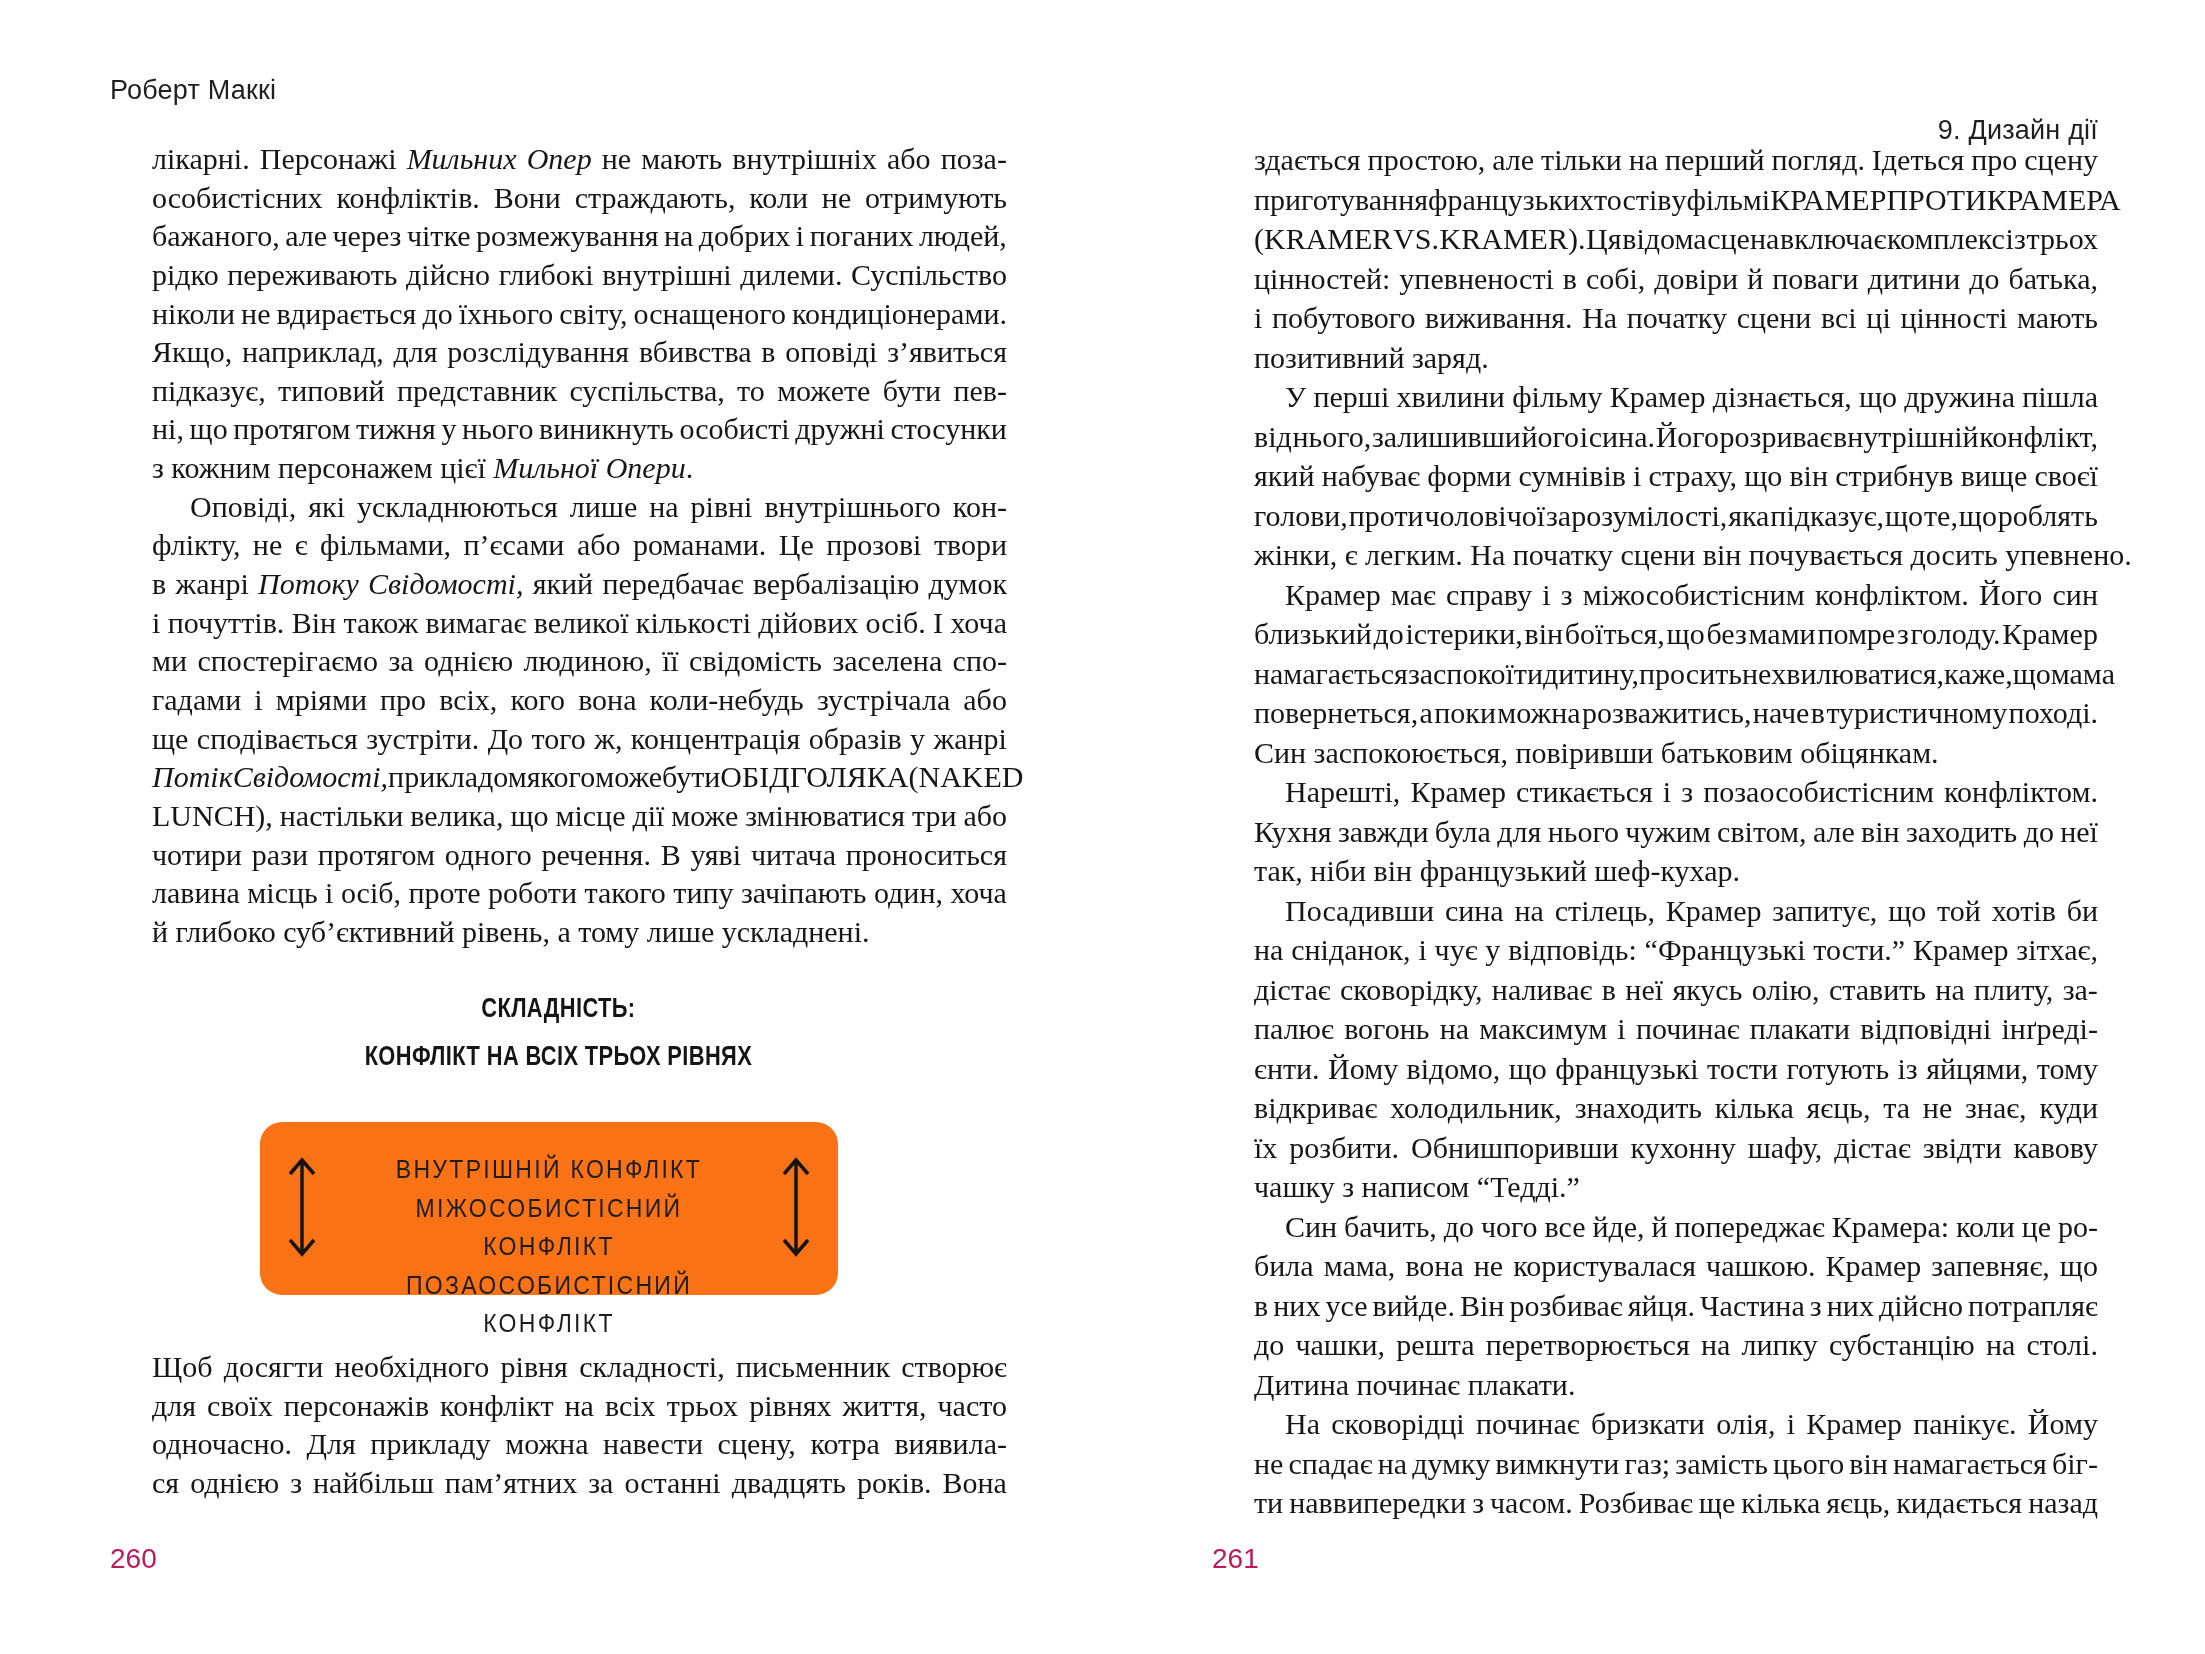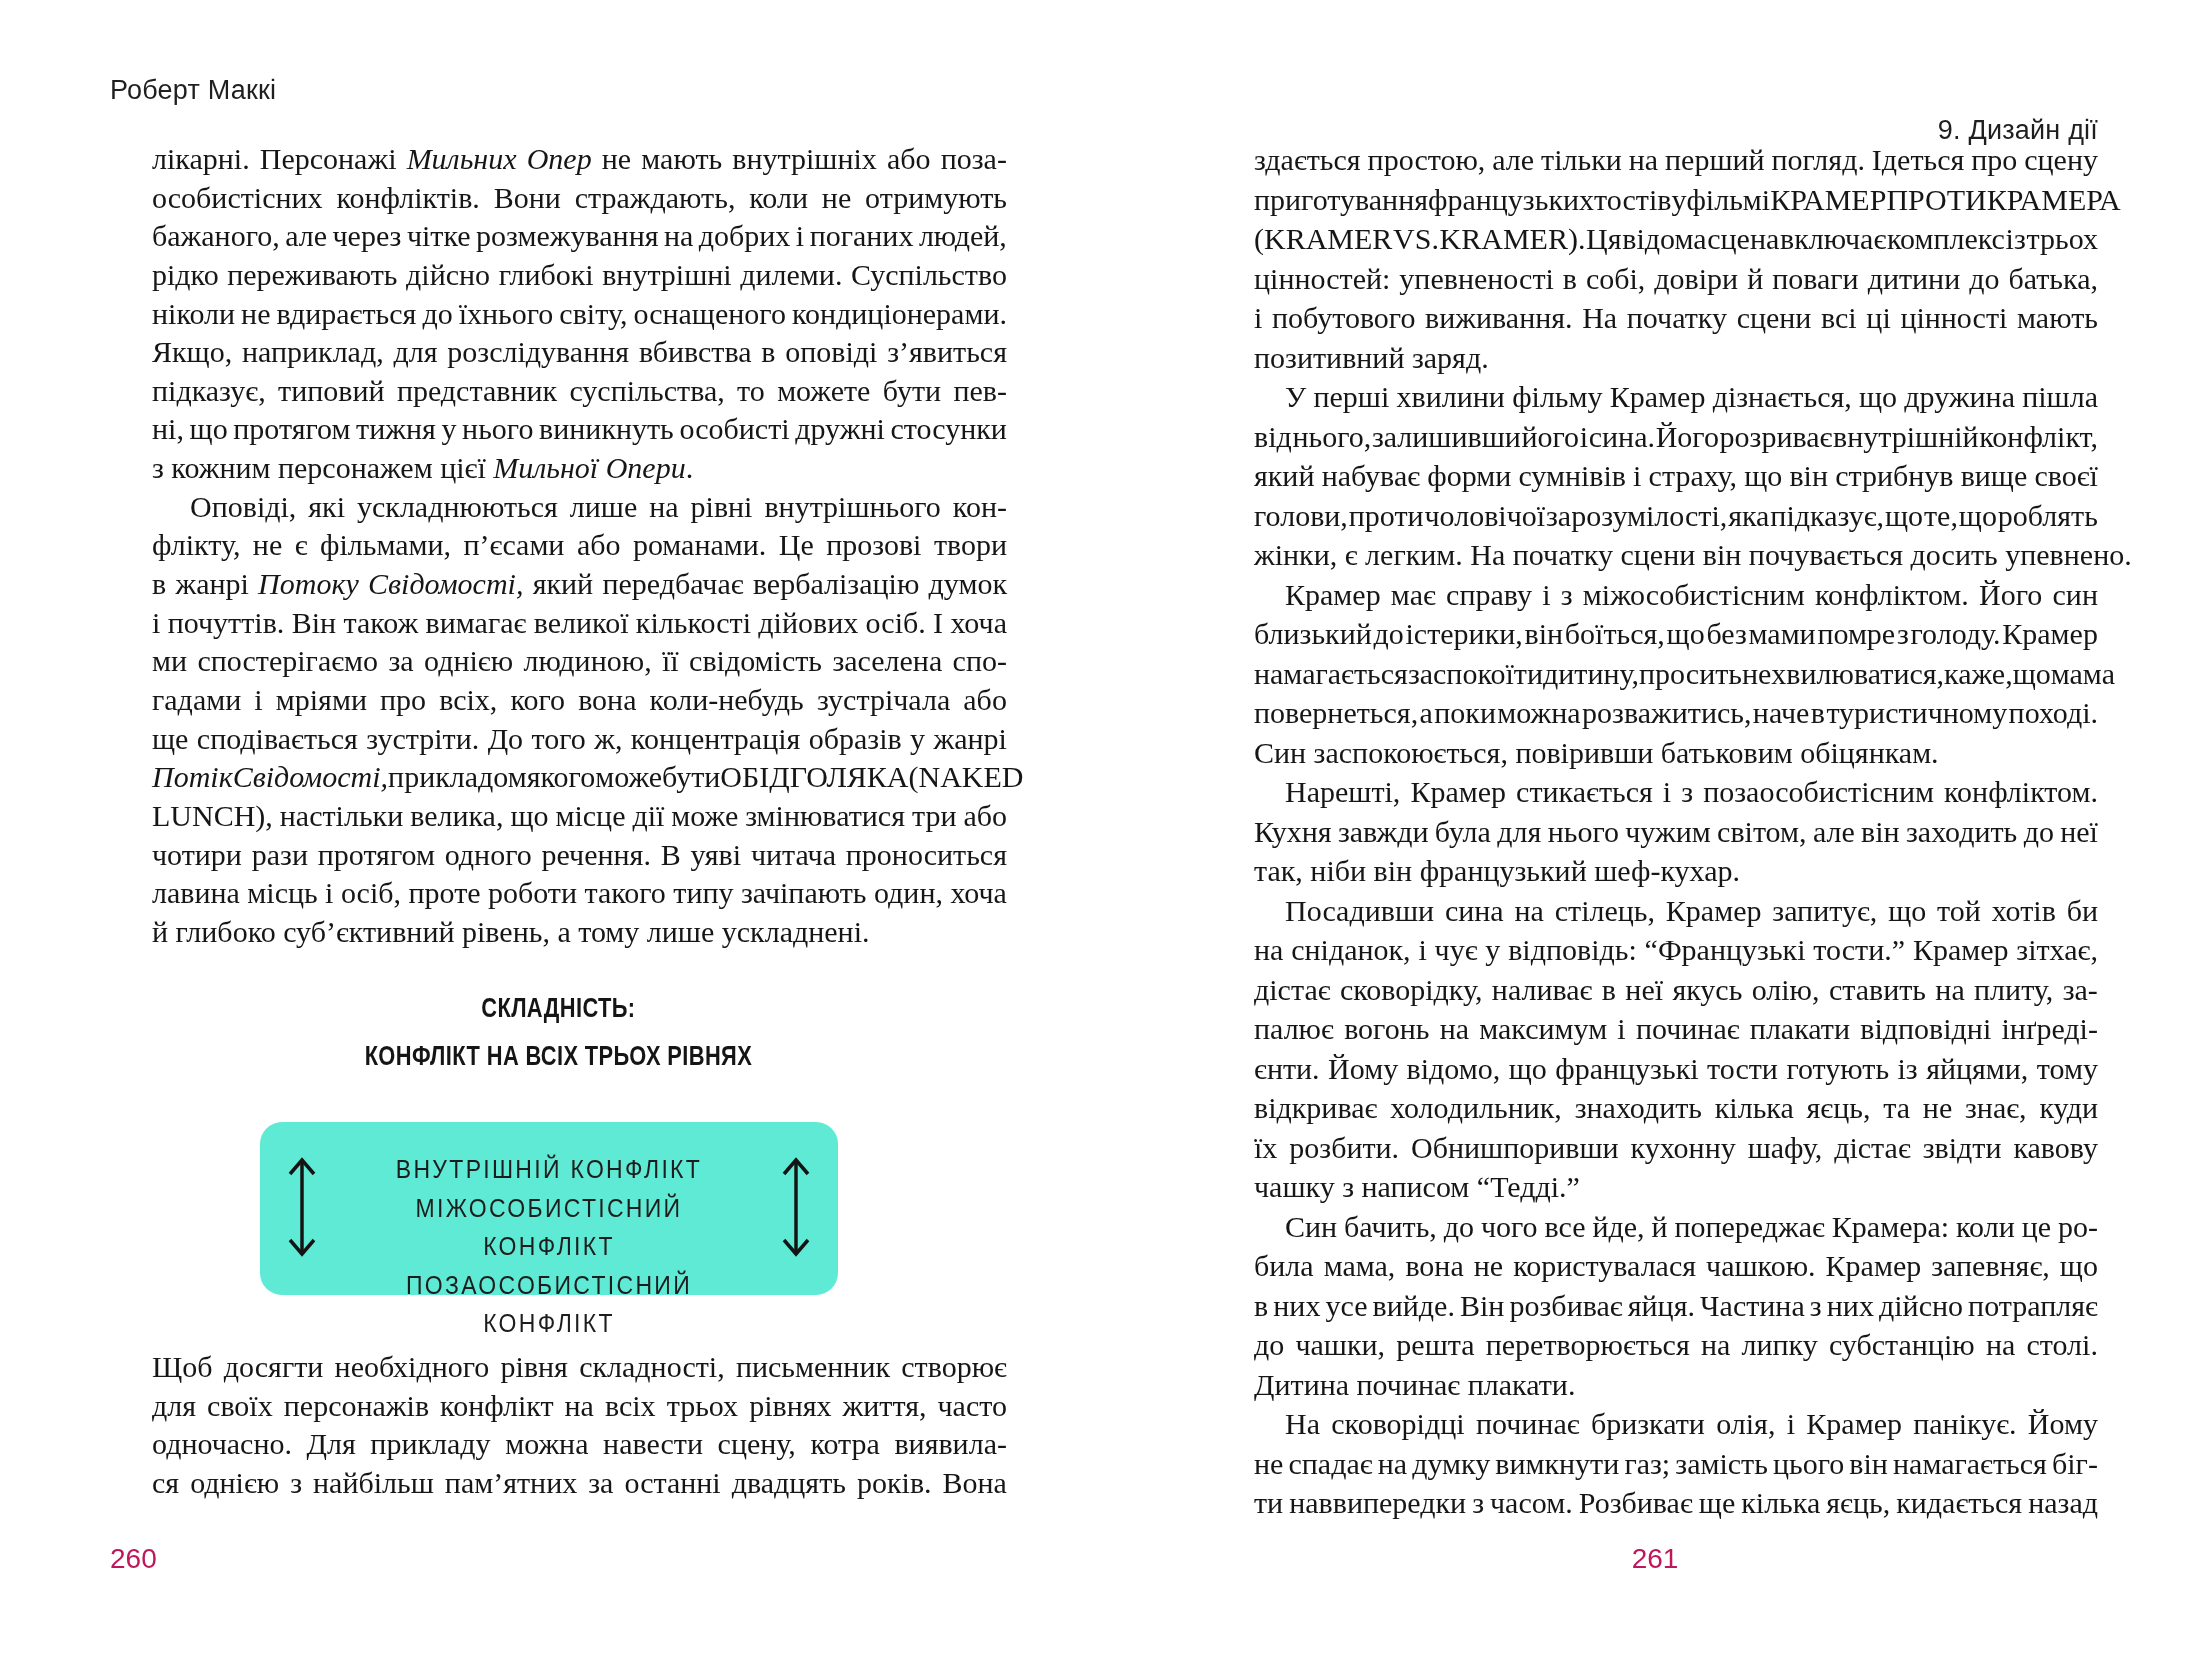--- a/index.html
+++ b/index.html
@@ -53,21 +53,21 @@
   }
   .dlines-inner{display:inline-block;transform:scaleX(.92);transform-origin:50% 50%;}
   .arrow{position:absolute;top:32px;width:36px;height:106px;}
   .arrow.al{left:24px;}
   .arrow.ar{right:24px;}
 
   .pagenum{
     position:absolute;top:1543px;left:0;right:0;
     font-family:"Liberation Sans", sans-serif;font-size:28px;color:#be185d;
   }
-  .pagenum.rt{text-align:center;}
+  .pagenum.rt{text-align:left;}
 </style>
 </head>
 <body style="color: rgb(22, 22, 22);">
 
 <div>
 
   <div class="page pl">
     <div class="runhead">Роберт Маккі</div>
 
     <div class="body b1">
@@ -94,21 +94,21 @@
         <div class="line last"><span>й глибоко суб’єктивний рівень, а тому лише ускладнені.</span></div>
       </div>
 
     <div class="heading">
       <div class="heading-inner">
         <div>СКЛАДНІСТЬ:</div>
         <div>КОНФЛІКТ НА ВСІХ ТРЬОХ РІВНЯХ</div>
       </div>
     </div>
 
-    <div class="diagram" id="diagram-box" style="background: #5eead4;">
+    <div class="diagram" id="diagram-box" style="background: #f97316;">
       <svg class="arrow al" viewBox="0 0 36 106">
         <line x1="18" y1="8" x2="18" y2="98" stroke="#141414" stroke-width="3.5"></line>
         <path d="M6 20 L18 6 L30 20" fill="none" stroke="#141414" stroke-width="3.5"></path>
         <path d="M6 86 L18 100 L30 86" fill="none" stroke="#141414" stroke-width="3.5"></path>
       </svg>
       <div class="dlines">
         <div class="dlines-inner">
           <div>ВНУТРІШНІЙ КОНФЛІКТ</div>
           <div>МІЖОСОБИСТІСНИЙ КОНФЛІКТ</div>
           <div>ПОЗАОСОБИСТІСНИЙ КОНФЛІКТ</div>

